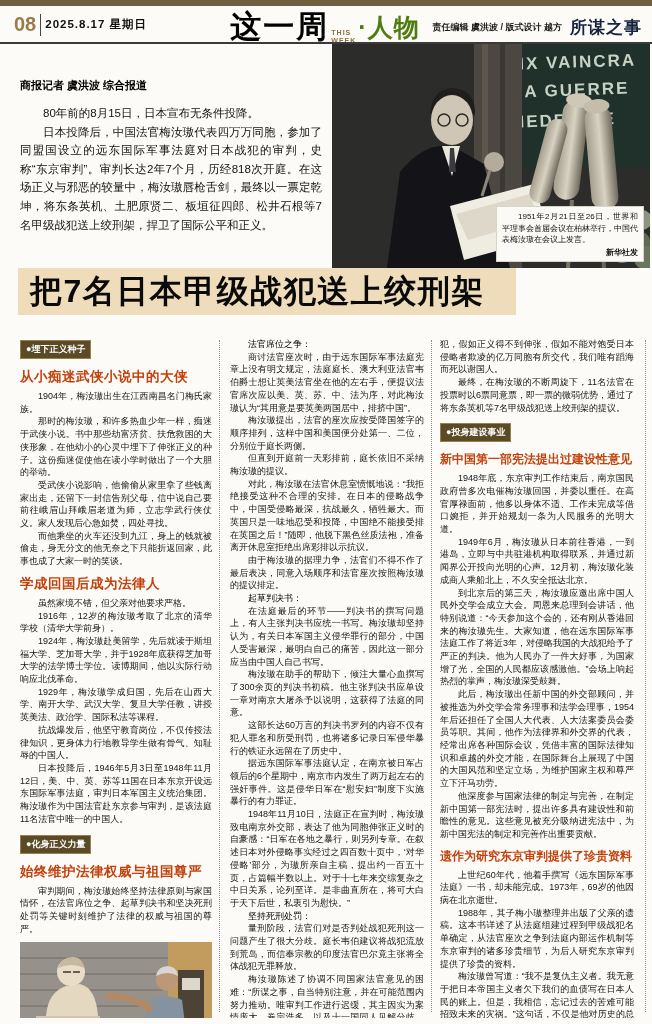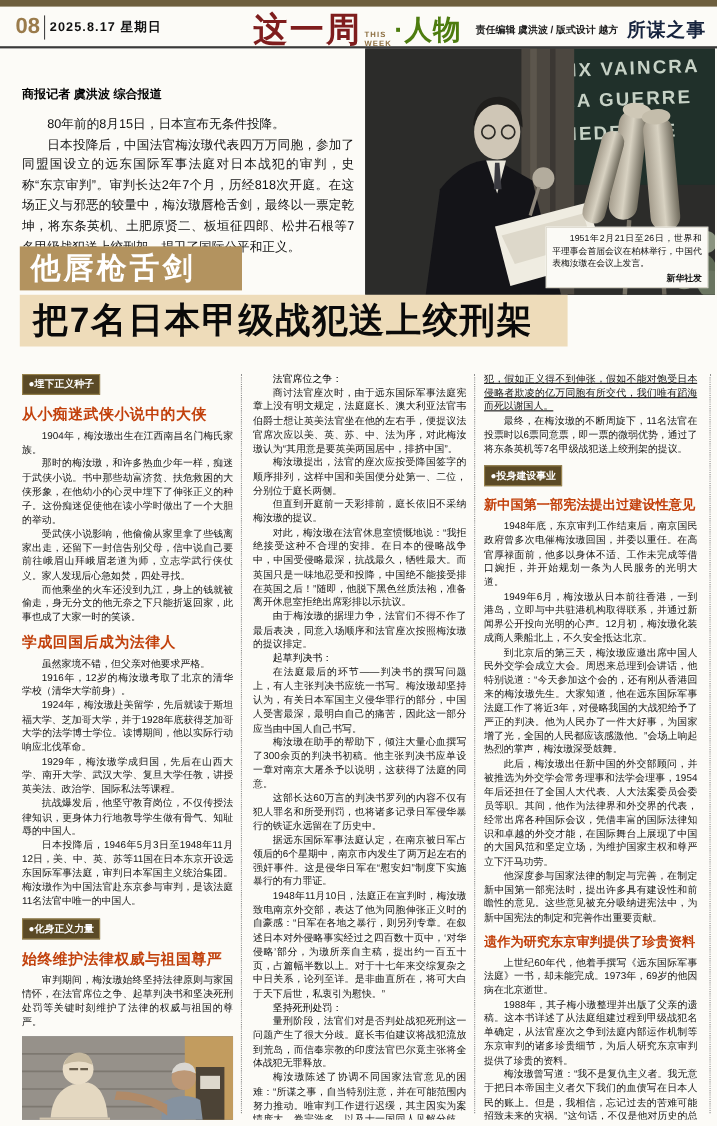--- a/index.html
+++ b/index.html
@@ -6,21 +6,21 @@
   #page{position:relative;width:652px;height:1024px;background:#fcfbf7;overflow:hidden;
         font-family:"Liberation Sans","DejaVu Sans",sans-serif;color:#1a1a1a;}
   
   .topbar{position:absolute;left:0;top:0;width:652px;height:6px;background:#6e5f3e;}
   .header{position:absolute;left:0;top:6px;width:652px;height:36px;}
   .h-left{position:absolute;left:14px;top:7px;display:flex;align-items:center;gap:4px;}
   .pagenum{font-size:20px;font-weight:bold;color:#9a7b4b;}
   .vdiv{width:1px;height:22px;background:#444;display:inline-block;}
   .date{font-size:11.5px;font-weight:bold;color:#101010;letter-spacing:1px;}
   .h-center{position:absolute;left:160px;width:330px;top:0;text-align:center;white-space:nowrap;}
-  .logo-cn{font-size:31px;font-weight:900;color:#7f1d1d;letter-spacing:2px;vertical-align:middle;}
+  .logo-cn{font-size:31px;font-weight:900;color:#000000;letter-spacing:2px;vertical-align:middle;}
   .logo-sub{display:inline-block;color:#8d6f42;font-size:7px;font-weight:bold;line-height:7.5px;
             text-align:left;vertical-align:bottom;margin:0 2px 4px 2px;}
   .logo-sub i{display:block;font-style:normal;letter-spacing:1px;}
   .logo-topic{font-size:25px;font-weight:900;color:#4d7c0f;vertical-align:middle;letter-spacing:1px;}
   .h-right{position:absolute;right:10px;top:10px;display:flex;align-items:center;gap:8px;}
   .editors{font-size:9px;font-weight:bold;color:#1c1c1c;}
   .masthead{font-size:17px;font-weight:900;color:#16233d;letter-spacing:1px;}
   .header-rule{position:absolute;left:0;top:42px;width:652px;height:2px;background:#3a3a3a;}
   
   .lede{position:absolute;left:20px;top:78px;width:302px;}
@@ -40,21 +40,21 @@
   .headline{position:absolute;left:18px;top:268px;width:486px;height:47px;background:#eedcba;
             color:#0a0a0a;font-size:32px;font-weight:900;line-height:47px;padding-left:12px;letter-spacing:1.5px;}
   
   .col{position:absolute;top:338px;height:680px;overflow:hidden;}
   .col1{left:20px;width:192px;}
   .col2{left:230px;width:194px;}
   .col3{left:440px;width:194px;}
   .sep{position:absolute;top:340px;height:672px;width:0;border-left:1px dotted #8f8f8f;}
   .sep1{left:219px;}.sep2{left:431px;}.sep3{left:645px;}
   .col .para{font-size:9px;line-height:12.7px;text-indent:2em;text-align:justify;margin:0;color:#151515;}
-  .col .para.noindent{text-indent:0;text-decoration:underline;}
+  .col .para.noindent{text-indent:0;}
   .col .para.subhead{color:#000;}
   .h-col{font-size:13.5px;font-weight:900;margin:7px 0 4px;color:#c2410c;letter-spacing:.5px;}
   .h-col.tight{font-size:12px;letter-spacing:0;}
   .badge{display:inline-block;background:#5b4a26;color:#fff;font-size:9px;font-weight:bold;
          padding:2px 5px;border:1px solid #97824d;margin:9px 0 2px;}
   .col > .badge:first-child{margin-top:2px;}
   .figure{width:192px;height:106px;margin-top:7px;background:#888;}
 </style>
 </head>
 <body>
@@ -133,21 +133,20 @@
           <circle cx="290" cy="208" r="11" fill="#7c8570"></circle>
         <circle cx="314" cy="214" r="12" fill="#6a7560"></circle>
       </g>
     </svg>
     <div class="photo-caption-box">
       <p class="cap">1951年2月21日至26日，世界和平理事会首届会议在柏林举行，中国代表梅汝璈在会议上发言。</p>
       <p class="credit-line">新华社发</p>
     </div>
   </div>
 
-  <div class="kicker">他唇枪舌剑</div>
   <div class="headline">把7名日本甲级战犯送上绞刑架</div>
 
   <div class="col col1">
     <span class="badge">●埋下正义种子</span>
     <h3 class="h-col">从小痴迷武侠小说中的大侠</h3>
     <div>
         <p class="para">1904年，梅汝璈出生在江西南昌名门梅氏家族。</p>
         <p class="para">那时的梅汝璈，和许多热血少年一样，痴迷于武侠小说。书中那些劫富济贫、扶危救困的大侠形象，在他幼小的心灵中埋下了伸张正义的种子。这份痴迷促使他在读小学时做出了一个大胆的举动。</p>
         <p class="para">受武侠小说影响，他偷偷从家里拿了些钱离家出走，还留下一封信告别父母，信中说自己要前往峨眉山拜峨眉老道为师，立志学武行侠仗义。家人发现后心急如焚，四处寻找。</p>
         <p class="para">而他乘坐的火车还没到九江，身上的钱就被偷走，身无分文的他无奈之下只能折返回家，此事也成了大家一时的笑谈。</p>

